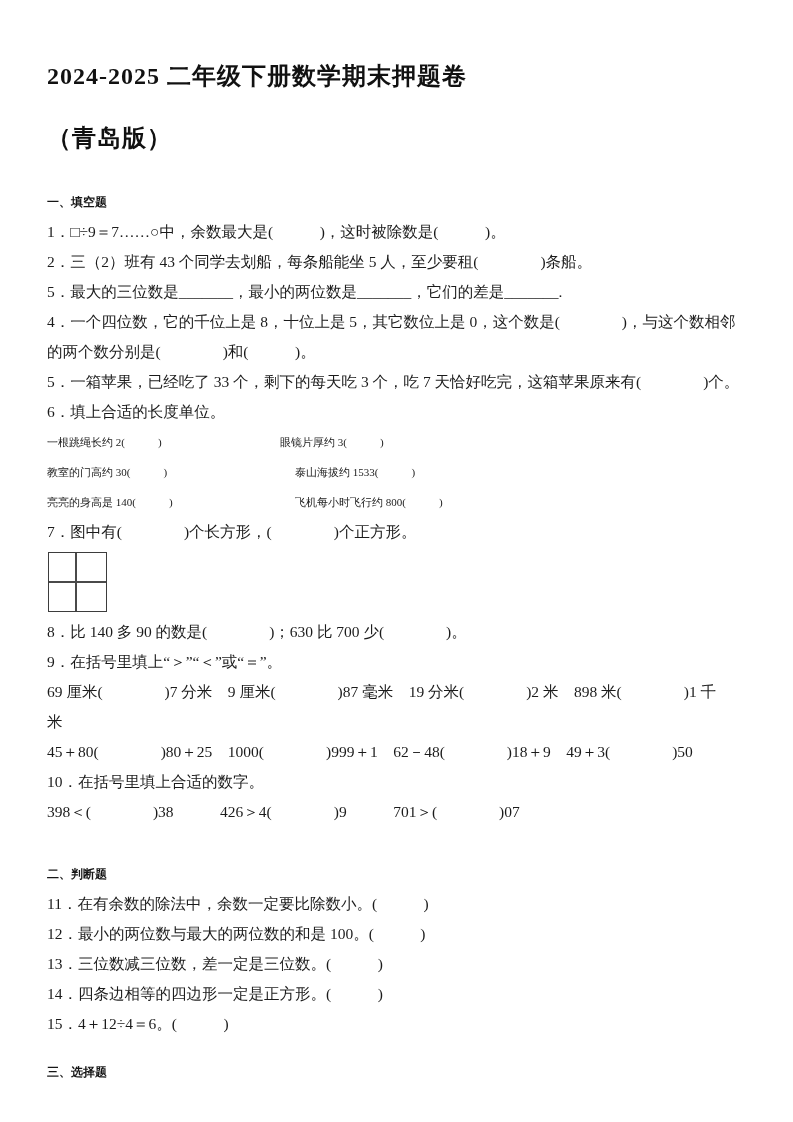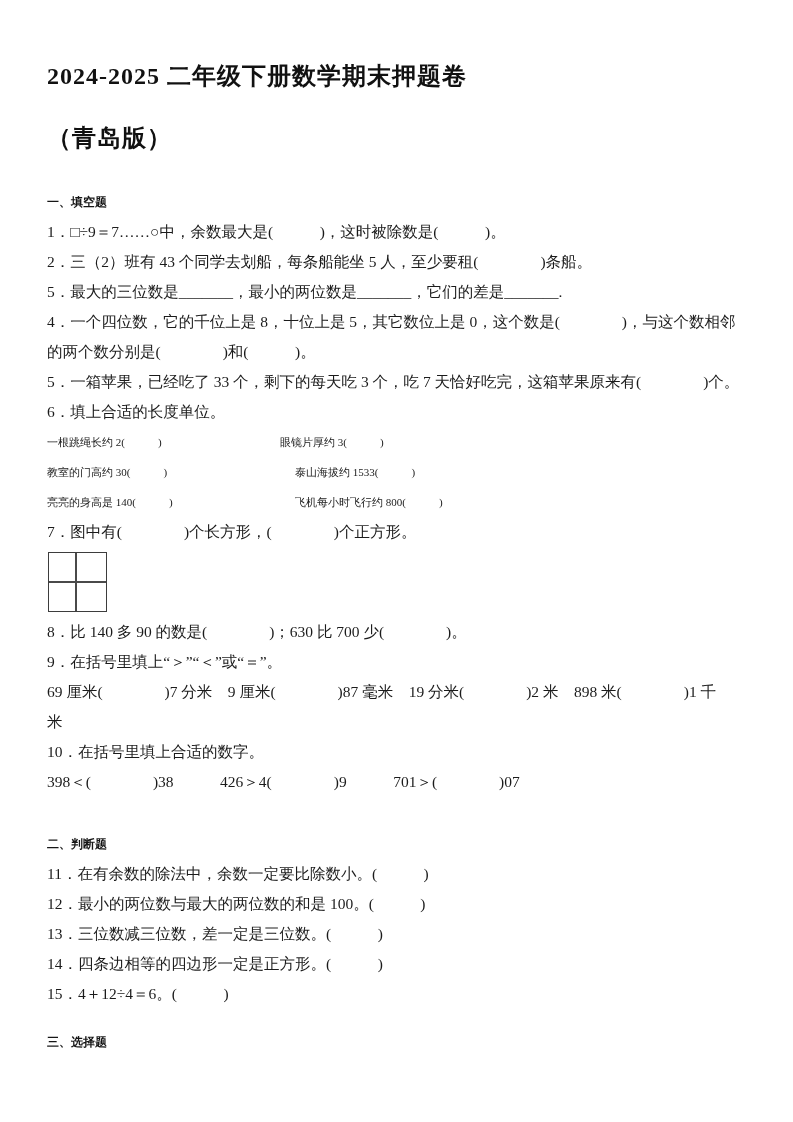--- a/index.html
+++ b/index.html
@@ -85,20 +85,21 @@
 
   <div class="grid-figure">
     <div class="vline"></div>
     <div class="hline"></div>
   </div>
 
   <div class="line">8．比 140 多 90 的数是(　　　　)；630 比 700 少(　　　　)。</div>
   <div class="line">9．在括号里填上“＞”“＜”或“＝”。</div>
   <div class="line">69 厘米(　　　　)7 分米　9 厘米(　　　　)87 毫米　19 分米(　　　　)2 米　898 米(　　　　)1 千</div>
   <div class="line">米</div>
+  <div class="line">45＋80(　　　　)80＋25　1000(　　　　)999＋1　62－48(　　　　)18＋9　49＋3(　　　　)50</div>
   <div class="line">10．在括号里填上合适的数字。</div>
   <div class="line">398＜(　　　　)38　　　426＞4(　　　　)9　　　701＞(　　　　)07</div>
 
   <div class="sec-heading gap-lg">二、判断题</div>
 
   <div class="line">11．在有余数的除法中，余数一定要比除数小。(　　　)</div>
   <div class="line">12．最小的两位数与最大的两位数的和是 100。(　　　)</div>
   <div class="line">13．三位数减三位数，差一定是三位数。(　　　)</div>
   <div class="line">14．四条边相等的四边形一定是正方形。(　　　)</div>
   <div class="line">15．4＋12÷4＝6。(　　　)</div>

